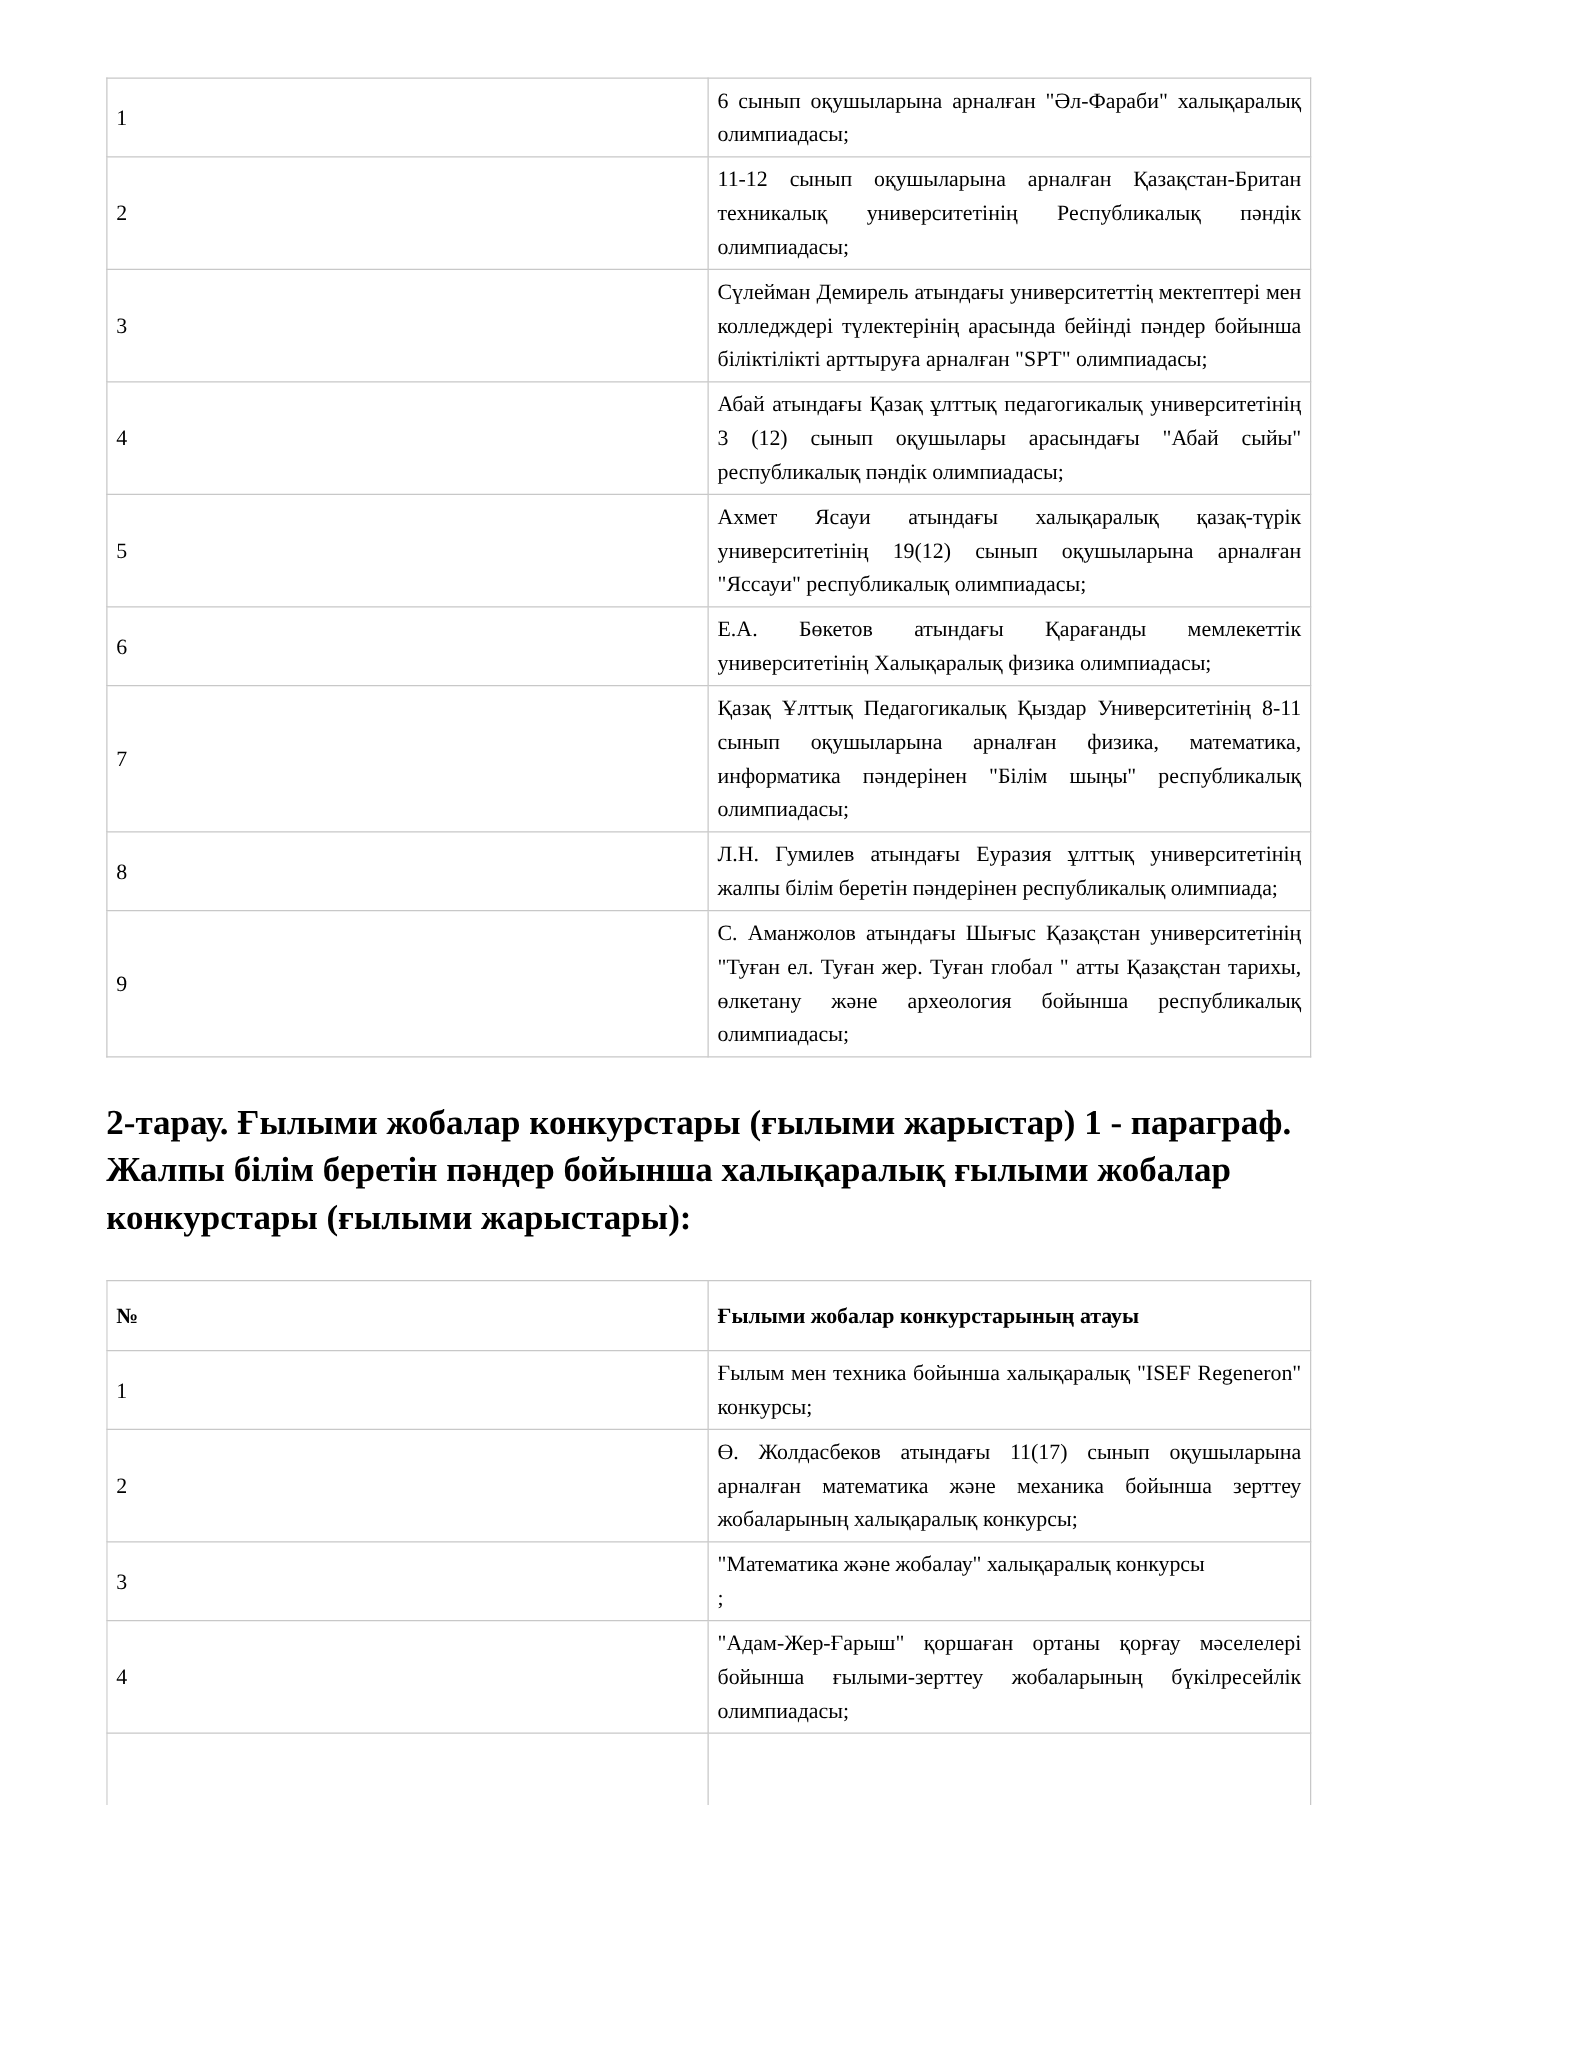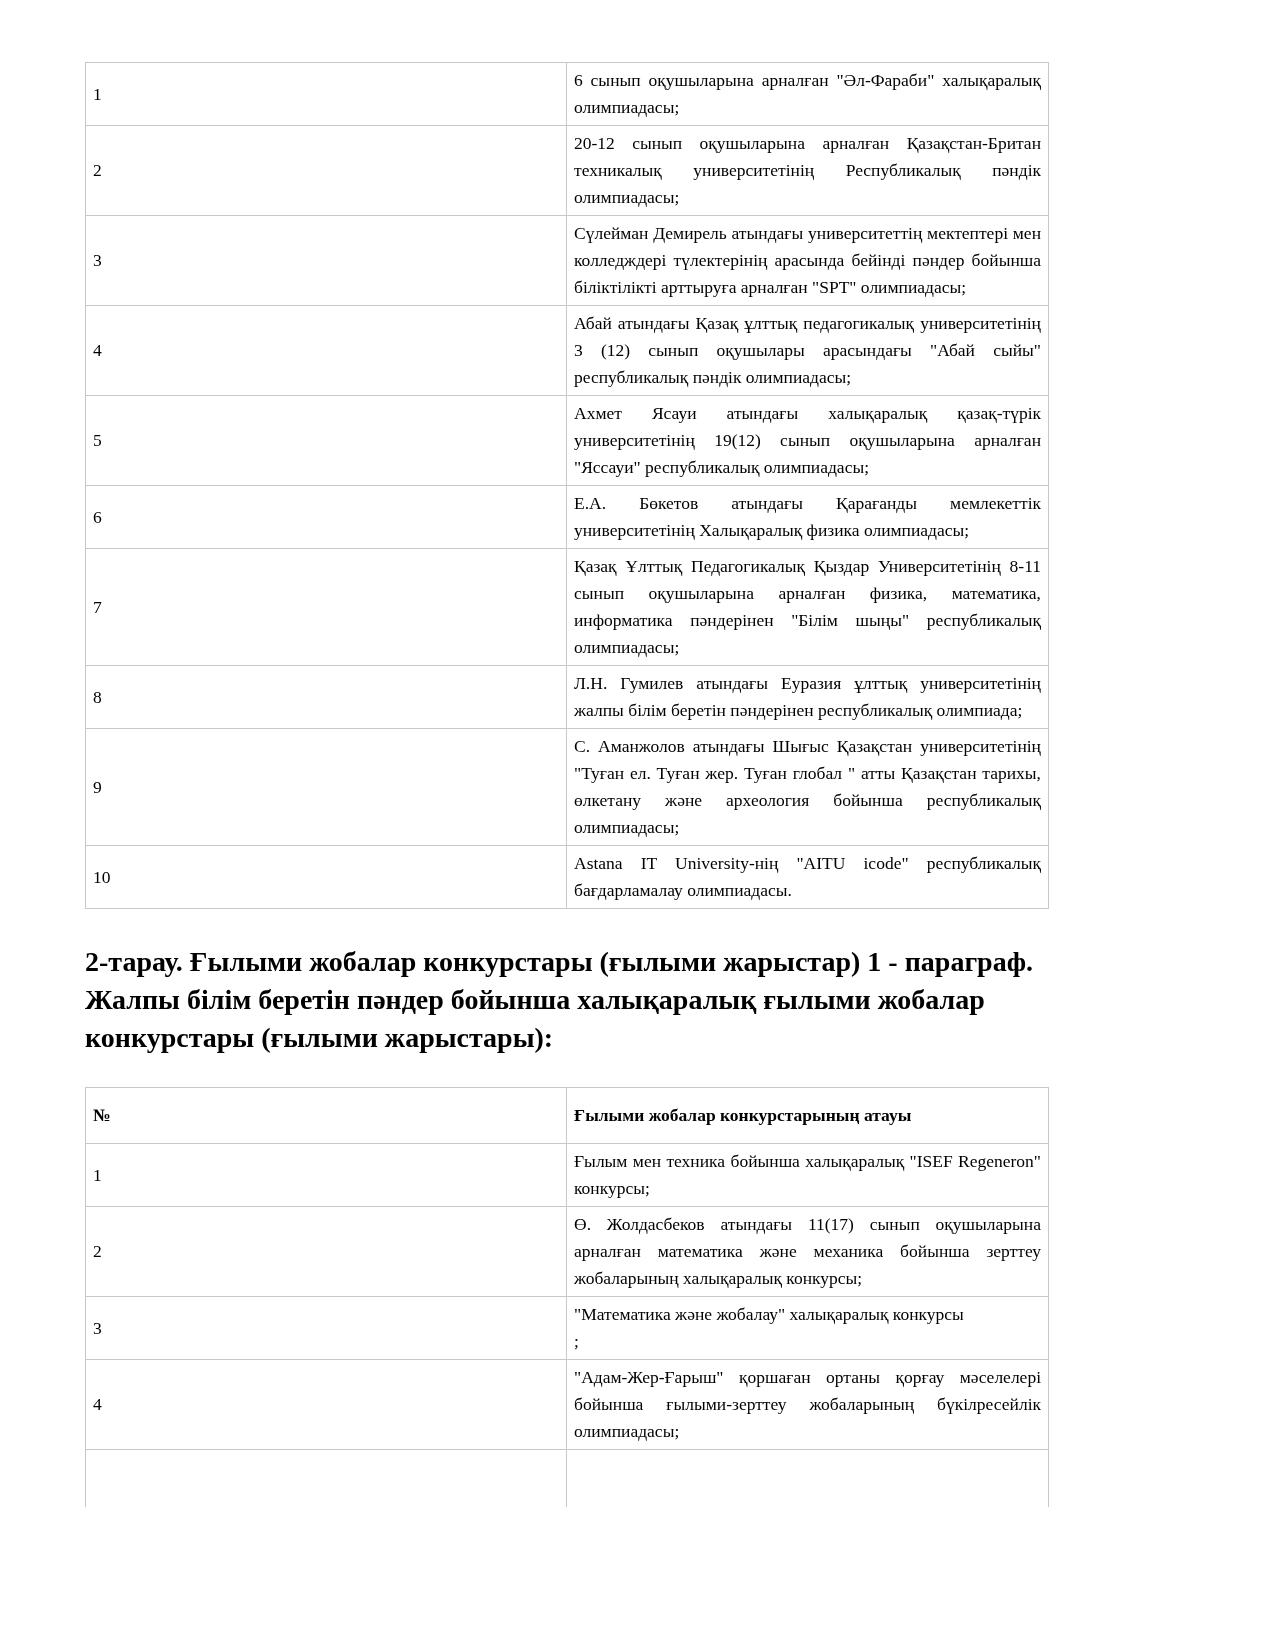--- a/index.html
+++ b/index.html
@@ -68,21 +68,21 @@
       <col style="width:481px">
       <col style="width:482px">
     </colgroup>
     <tbody>
       <tr>
         <td class="cell-num">1</td>
         <td class="cell-txt">6 сынып оқушыларына арналған "Әл-Фараби" халықаралық олимпиадасы;</td>
       </tr>
       <tr>
         <td class="cell-num">2</td>
-        <td class="cell-txt">20-12 сынып оқушыларына арналған Қазақстан-Британ техникалық университетінің Республикалық пәндік олимпиадасы;</td>
+        <td class="cell-txt">11-12 сынып оқушыларына арналған Қазақстан-Британ техникалық университетінің Республикалық пәндік олимпиадасы;</td>
       </tr>
       <tr>
         <td class="cell-num">3</td>
         <td class="cell-txt">Сүлейман Демирель атындағы университеттің мектептері мен колледждері түлектерінің арасында бейінді пәндер бойынша біліктілікті арттыруға арналған "SPT" олимпиадасы;</td>
       </tr>
       <tr>
         <td class="cell-num">4</td>
         <td class="cell-txt">Абай атындағы Қазақ ұлттық педагогикалық университетінің 3 (12) сынып оқушылары арасындағы "Абай сыйы" республикалық пәндік олимпиадасы;</td>
       </tr>
       <tr>
@@ -97,24 +97,20 @@
         <td class="cell-num">7</td>
         <td class="cell-txt">Қазақ Ұлттық Педагогикалық Қыздар Университетінің 8-11 сынып оқушыларына арналған физика, математика, информатика пәндерінен "Білім шыңы" республикалық олимпиадасы;</td>
       </tr>
       <tr>
         <td class="cell-num">8</td>
         <td class="cell-txt">Л.Н. Гумилев атындағы Еуразия ұлттық университетінің жалпы білім беретін пәндерінен республикалық олимпиада;</td>
       </tr>
       <tr>
         <td class="cell-num">9</td>
         <td class="cell-txt">С. Аманжолов атындағы Шығыс Қазақстан университетінің "Туған ел. Туған жер. Туған глобал " атты Қазақстан тарихы, өлкетану және археология бойынша республикалық олимпиадасы;</td>
-      </tr>
-      <tr>
-        <td class="cell-num">10</td>
-        <td class="cell-txt">Astana IT University-нің "AITU icode" республикалық бағдарламалау олимпиадасы.</td>
       </tr>
     </tbody>
   </table>
 
   <div class="chapter-heading">2-тарау. Ғылыми жобалар конкурстары (ғылыми жарыстар) 1 - параграф. Жалпы білім беретін пәндер бойынша халықаралық ғылыми жобалар конкурстары (ғылыми жарыстары):</div>
 
   <div class="t2-clip">
     <table class="doc-table" id="t2">
       <colgroup>
         <col style="width:481px">

